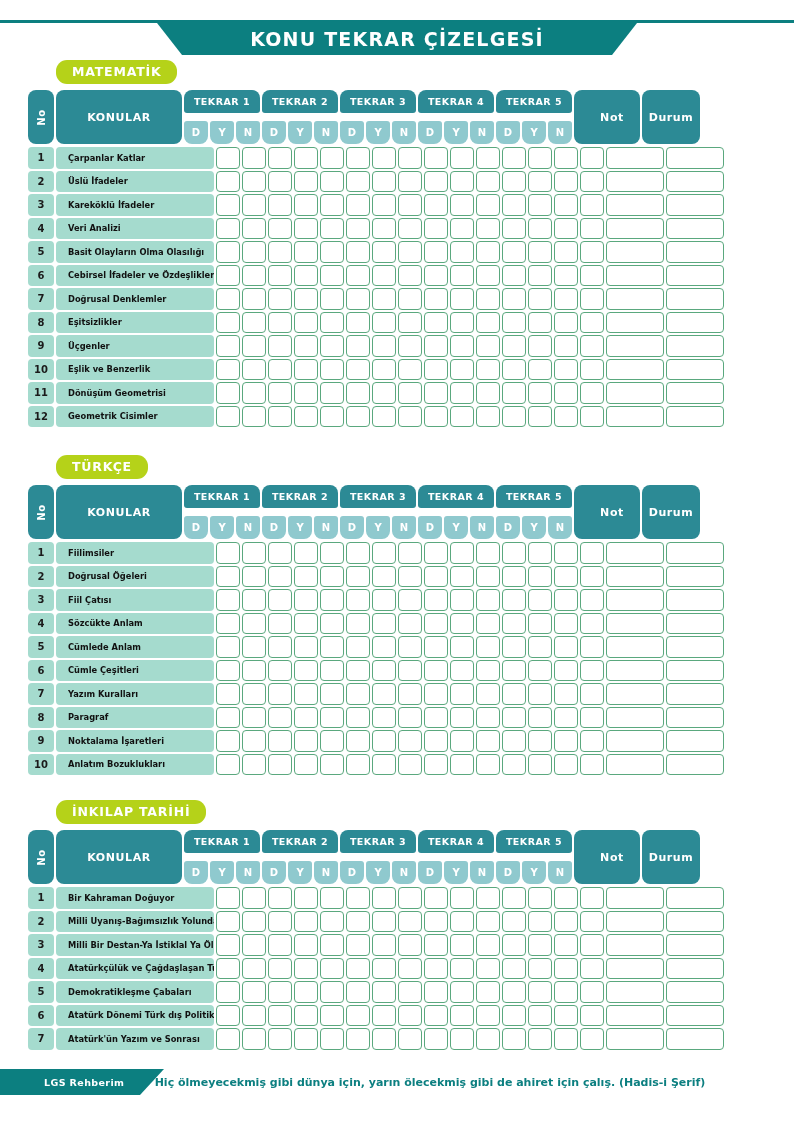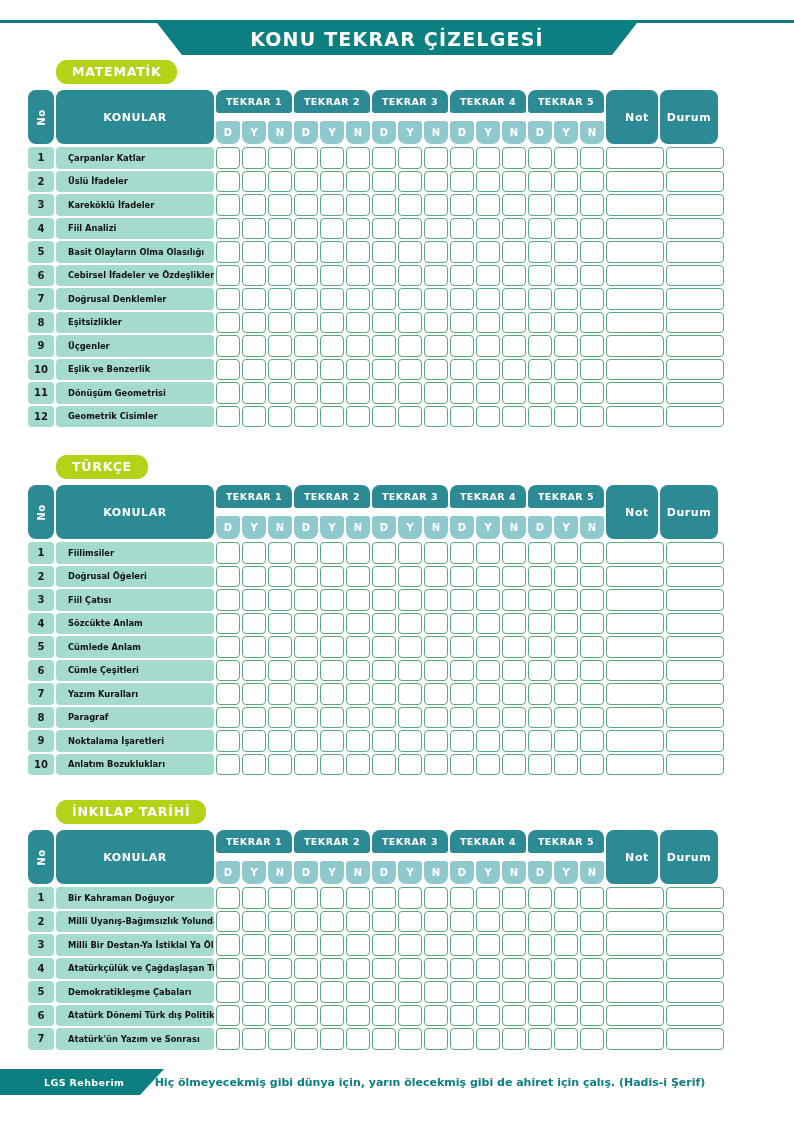--- a/index.html
+++ b/index.html
@@ -87,40 +87,40 @@
     font-weight: bold;
     letter-spacing: 0.6px;
     font-family: "DejaVu Sans", sans-serif;
   }
   .th-no { width: 26px; }
   .th-no span {
     transform: rotate(-90deg);
     white-space: nowrap;
     font-size: 10px;
   }
-  .th-topic { width: 158px; }
+  .th-topic { width: 126px; }
   .th-group { width: 76px; display: flex; flex-direction: column; gap: 8px; background: transparent; }
   .th-group-title {
     height: 26px;
     background: #2c8a95;
     border-radius: 8px 8px 3px 3px;
     display: flex; align-items: center; justify-content: center;
     color: #ffffff; font-size: 9.5px; font-weight: bold; letter-spacing: 0.5px;
     font-family: "DejaVu Sans", sans-serif;
   }
   .th-subrow { display: flex; gap: 2px; height: 26px; }
   .th-sub {
     flex: 1;
     background: #8fc9ce;
     border-radius: 3px 3px 8px 8px;
     display: flex; align-items: center; justify-content: center;
     color: #ffffff; font-size: 10px; font-weight: bold;
     font-family: "DejaVu Sans", sans-serif;
   }
-  .th-note { width: 52px; padding-left: 10px; }
+  .th-note { width: 66px; padding-left: 10px; }
   .th-status { width: 58px; }
 
   
   .tbody { margin-top: 3px; }
   .trow {
     display: flex;
     align-items: stretch;
     height: 21.5px;
     gap: 2px;
     margin-bottom: 2px;
@@ -343,21 +343,21 @@
               <div class="td-group">
                 <div class="cell"></div>
                 <div class="cell"></div>
                 <div class="cell"></div>
               </div>
               <div class="td-note"></div>
               <div class="td-status"></div>
             </div>
             <div class="trow">
               <div class="td-no">4</div>
-              <div class="td-topic">Fiil Analizi</div>
+              <div class="td-topic">Veri Analizi</div>
               <div class="td-group">
                 <div class="cell"></div>
                 <div class="cell"></div>
                 <div class="cell"></div>
               </div>
               <div class="td-group">
                 <div class="cell"></div>
                 <div class="cell"></div>
                 <div class="cell"></div>
               </div>

